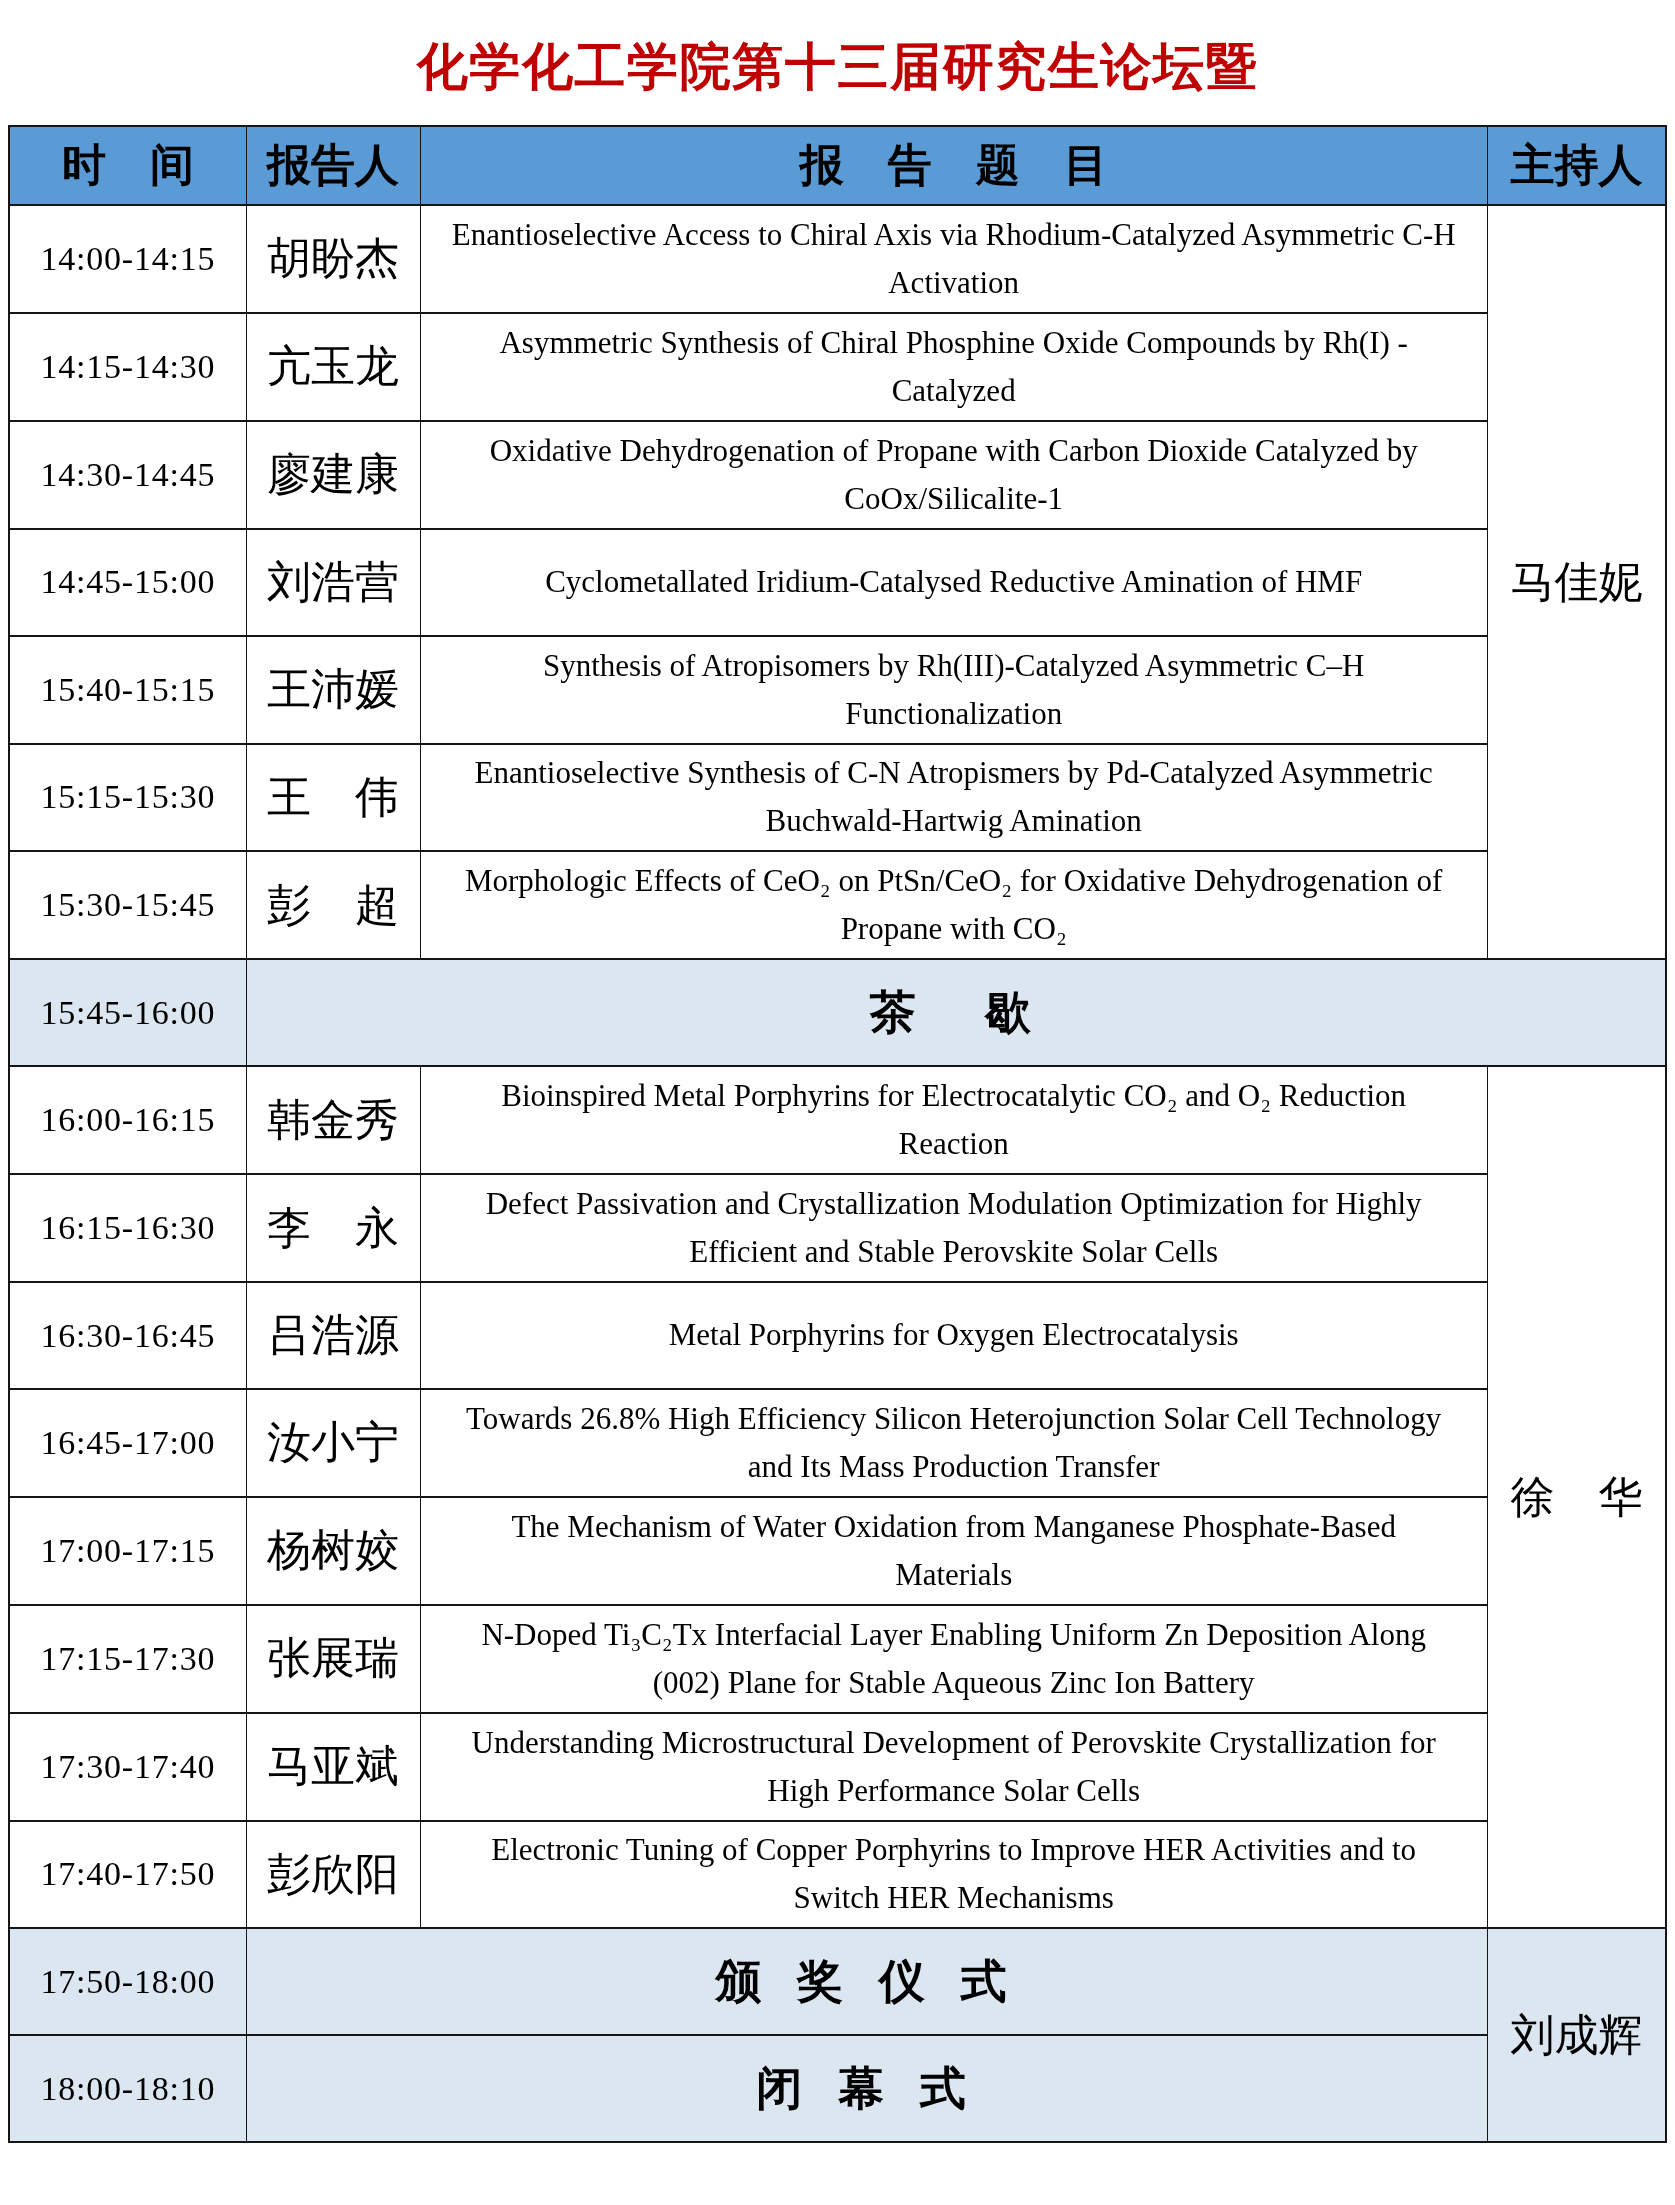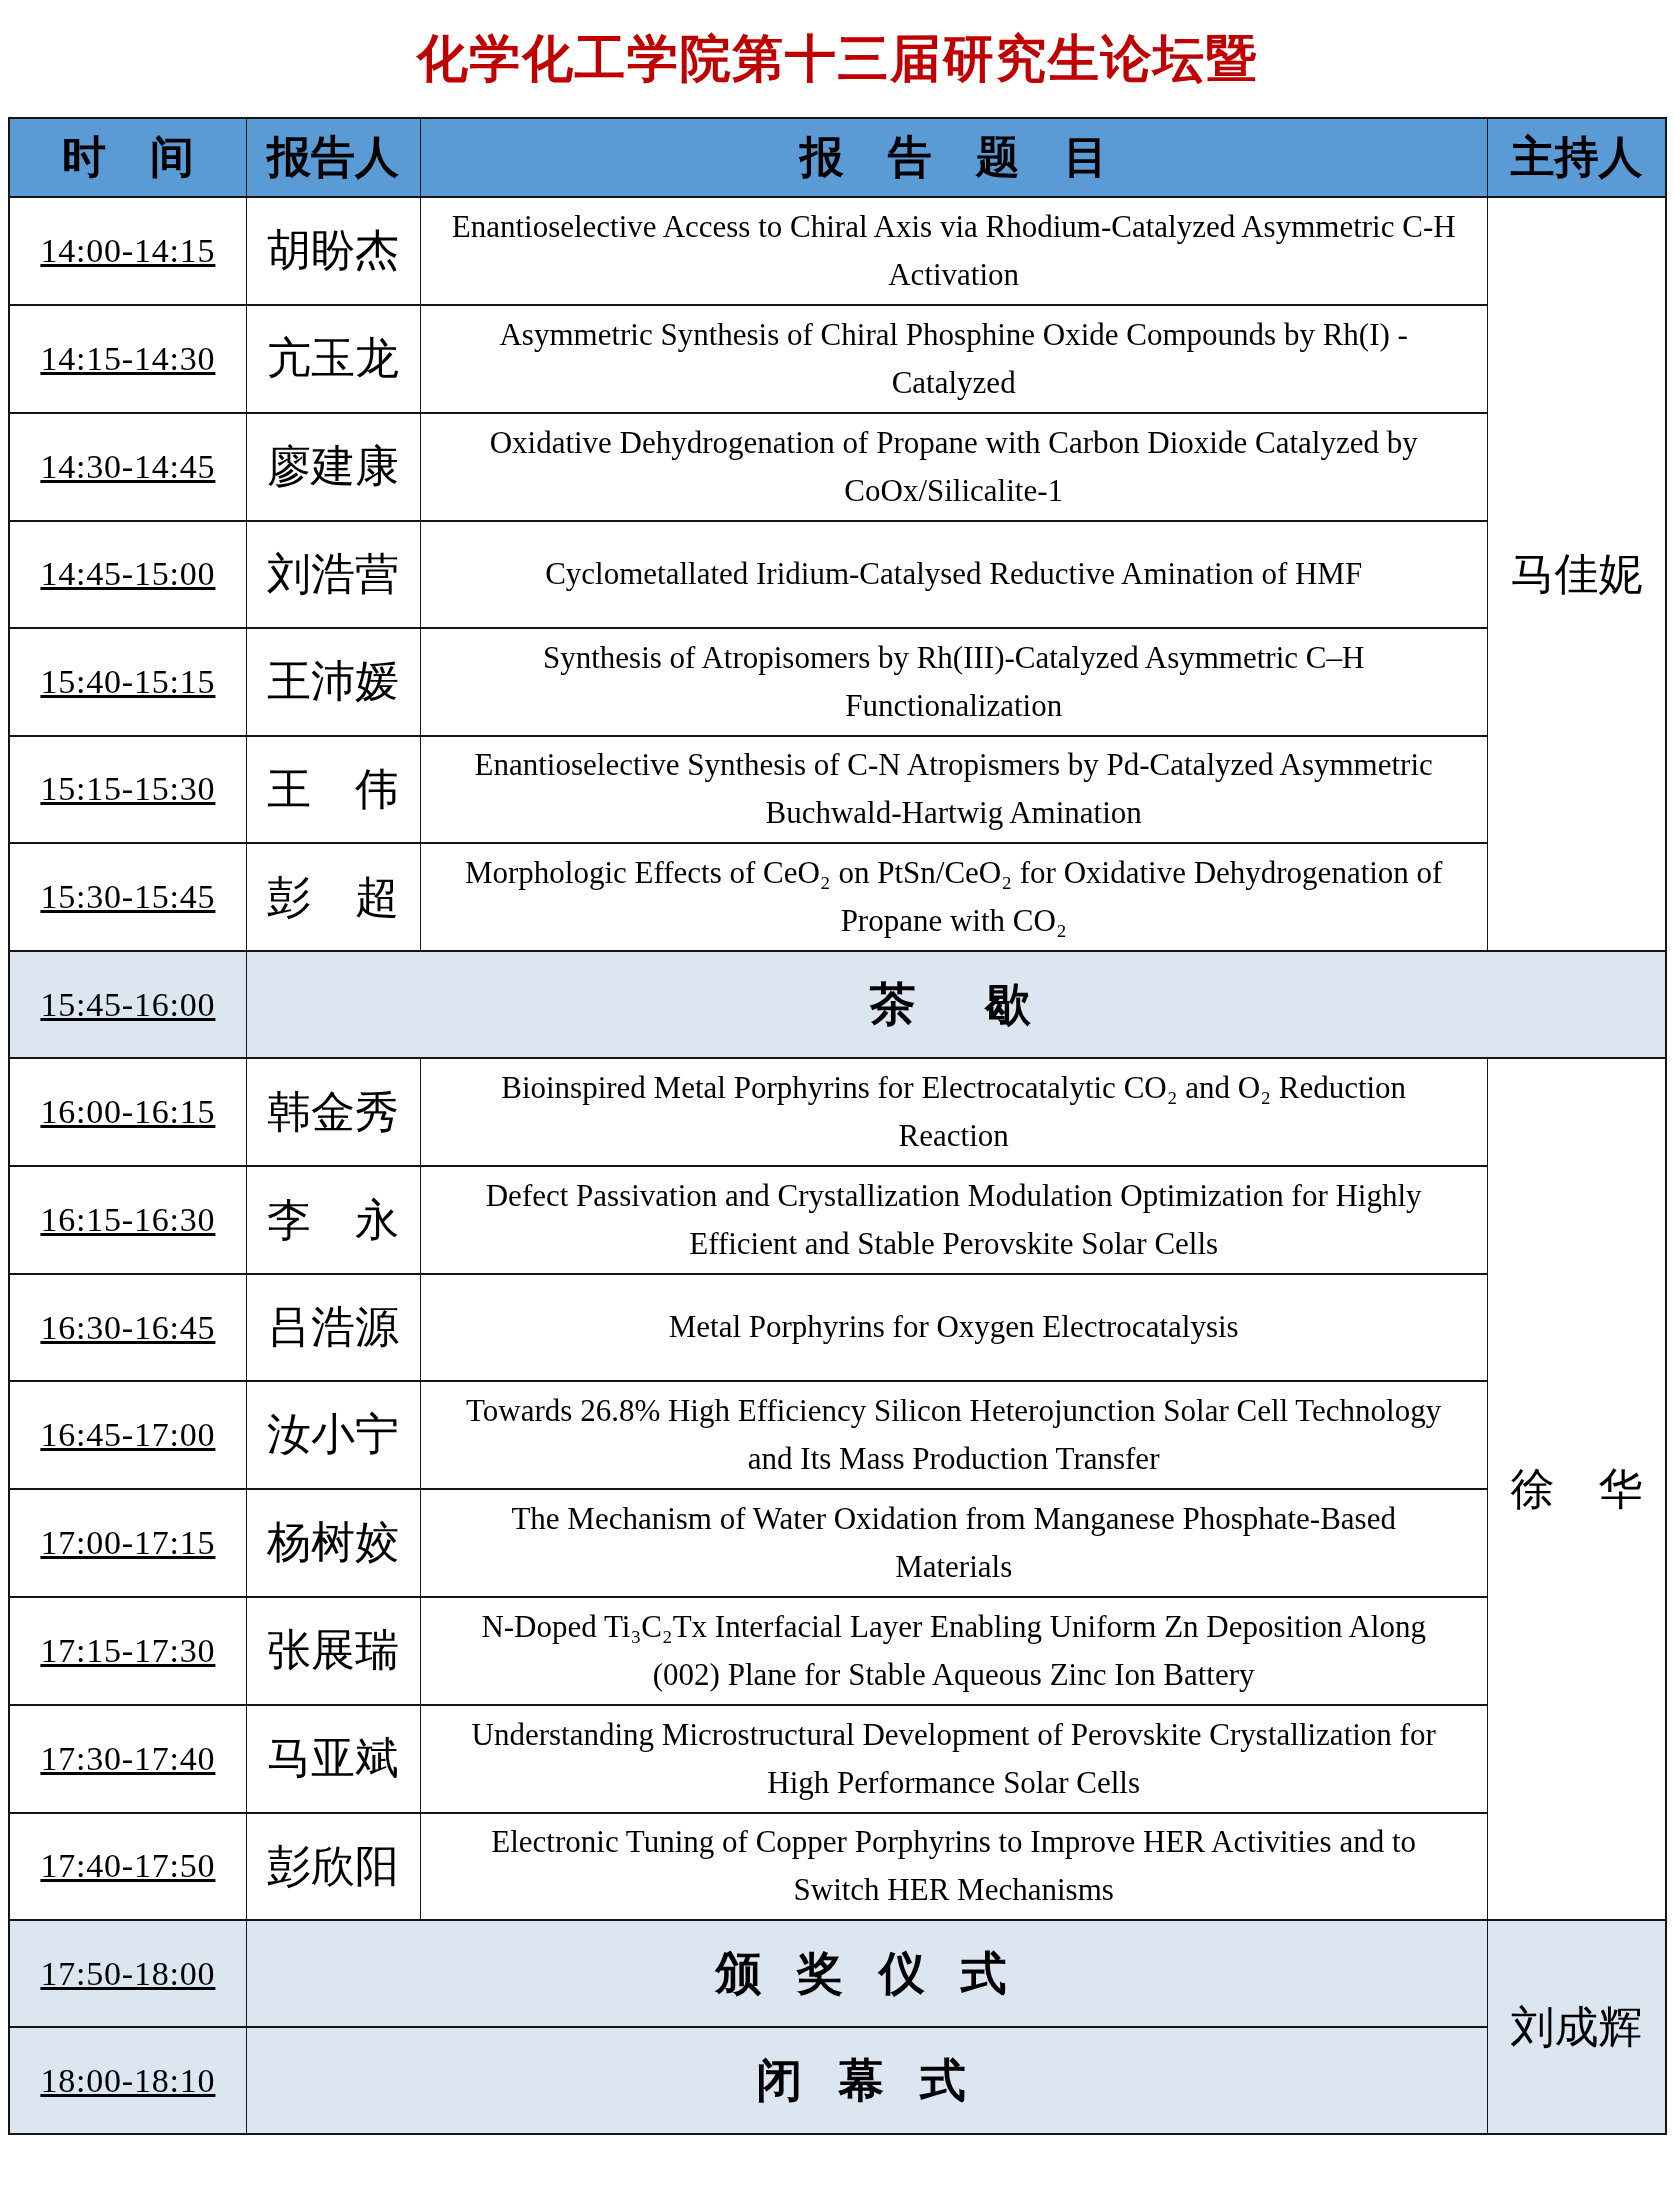--- a/index.html
+++ b/index.html
@@ -11,21 +11,21 @@
   * { margin: 0; padding: 0; box-sizing: border-box; }
   html, body { background: #ffffff; }
   body {
     width: 1675px;
     height: 2205px;
     font-family: "Liberation Serif", "DejaVu Serif", serif;
     color: #000;
     overflow: hidden;
   }
   .page-title {
-    padding-top: 21px;
+    padding-top: 29px;
     text-align: center;
     color: var(--title-red, #C00000);
     font-family: "Liberation Sans", "DejaVu Sans", sans-serif;
     font-weight: 700;
   }
   .page-title .t-line {
     font-size: 51px;
     line-height: 75px;
     letter-spacing: 1.6px;
   }
@@ -57,21 +57,20 @@
     font-size: 44px;
     color: #000;
     margin-left: 16px;
   }
   .schedule tbody td { height: 107px; background: #fff; }
 
   td.time-cell {
     font-family: "Liberation Serif", "DejaVu Serif", serif;
     font-size: 34px;
     letter-spacing: 0.8px;
-    text-decoration: underline;
   }
   td.speaker-cell, td.host-cell {
     font-family: "Liberation Sans", "DejaVu Sans", sans-serif;
     font-size: 44px;
   }
   td.topic-cell {
     font-family: "Liberation Serif", "DejaVu Serif", serif;
     font-size: 31px;
     line-height: 1.55;
     padding: 4.9px 29.4px;

